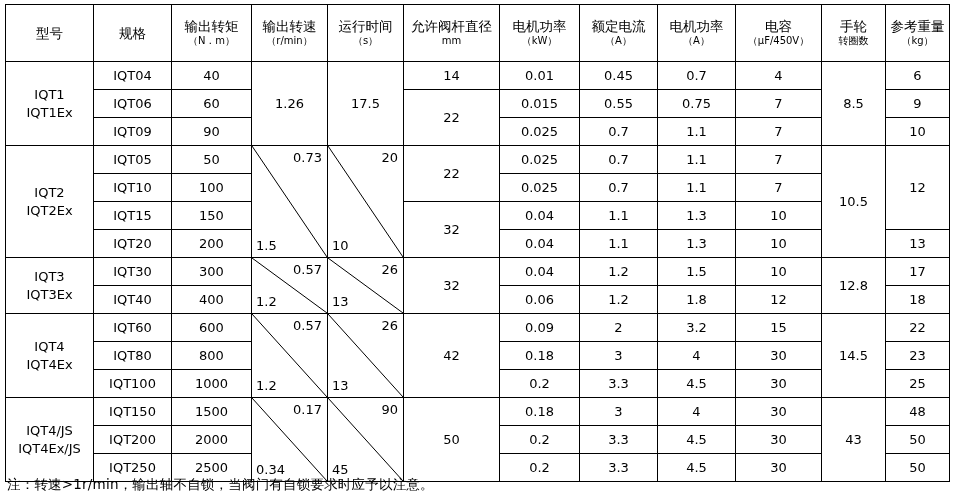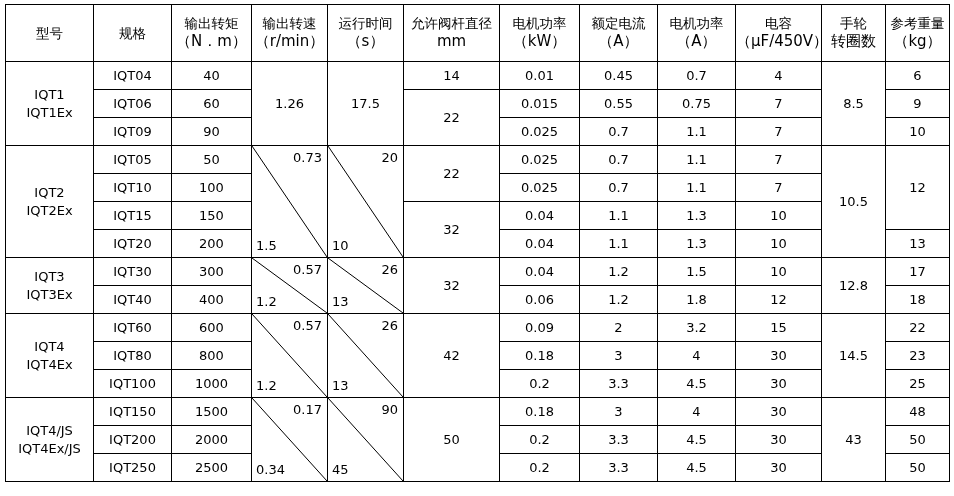--- a/index.html
+++ b/index.html
@@ -35,21 +35,21 @@
     font-weight: normal;
   }
   thead td {
     height: 56px;
     font-size: 13.5px;
     line-height: 1.25;
     font-weight: normal;
   }
   thead .unit {
     display: block;
-    font-size: 15px;
+    font-size: 10px;
   }
   tbody td {
     height: 27px;
     font-size: 13px;
   }
   td.model {
     font-size: 13px;
     line-height: 1.35;
   }
   td.model span {
@@ -345,13 +345,14 @@
           <td>2500</td>
           <td>0.2</td>
           <td>3.3</td>
           <td>4.5</td>
           <td>30</td>
           <td>50</td>
         </tr>
       </tbody>
   </table>
 
+  <div class="note">注：转速&gt;1r/min，输出轴不自锁，当阀门有自锁要求时应予以注意。</div>
 </div>
 
 </body></html>

